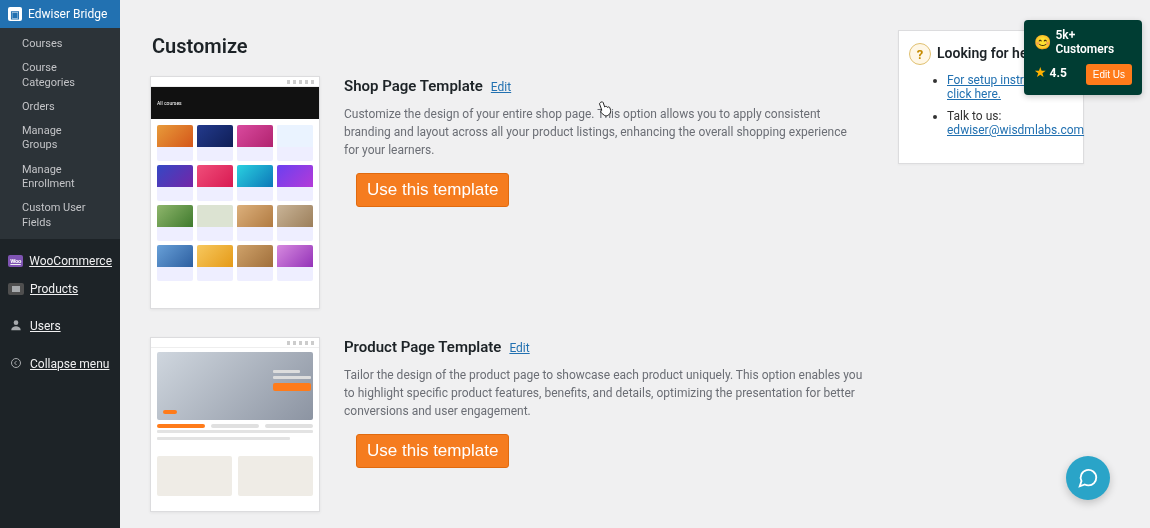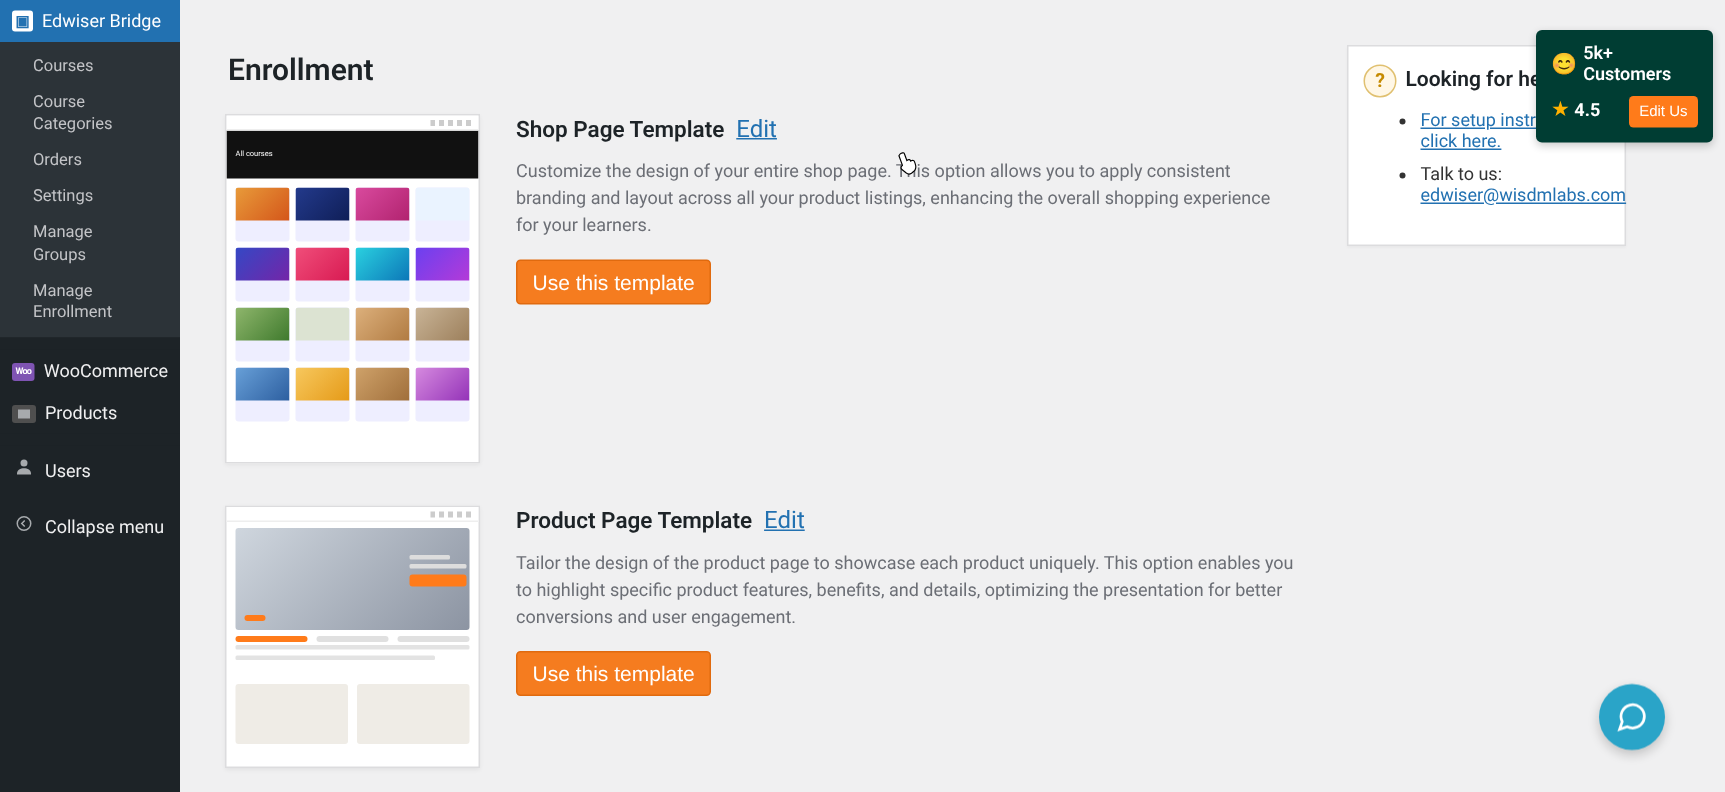--- a/index.html
+++ b/index.html
@@ -35,25 +35,26 @@
       margin-right: 6px;
       display: inline-flex;
       align-items: center; justify-content: center;
       color:#2271b1; font-size:10px; font-weight:bold;
       border-radius:2px;
     }
     .submenu { background: #2c3338; padding: 4px 0; }
     .submenu .item { padding: 5px 22px; color: #c3c4c7; line-height: 1.3; cursor:pointer; }
     .nav-sep { height: 8px; background:#1d2327; }
     .nav-item {
-      display: flex; align-items: flex-end;
+      display: flex; align-items: center;
       padding: 7px 8px;
       color: #f0f0f1;
       font-size: 12px;
       cursor:pointer;
+      text-decoration:underline;
     }
     .nav-item .nico { width:16px; text-align:center; margin-right:6px; color:#a7aaad; font-size:12px; }
     .woo-badge{ width:16px; height:12px; background:#7f54b3; color:#fff; font-size:6px; display:flex; align-items:center; justify-content:center; border-radius:2px; margin-right:6px; font-weight:bold; letter-spacing:-0.5px;}
     .prod-badge{ width:16px; height:12px; background:#4f4f4f; display:flex; align-items:center; justify-content:center; border-radius:2px; margin-right:6px; }
     .prod-badge::before{ content:''; width:8px; height:6px; background:#a7aaad; }
     
     .main {
       flex: 1;
       padding: 0 16px 0 30px;
       overflow-y: auto;
@@ -106,28 +107,29 @@
     .thumb2 .tab.active{ background:#ff7b1a;}
     .thumb2 .priceblock{ position:absolute; top:18px; right:8px; width:38px; }
     .thumb2 .priceblock .pline{ height:3px; background:#ddd; margin-bottom:3px; border-radius:1px;}
     .thumb2 .priceblock .pbtn{ height:8px; background:#ff7b1a; border-radius:2px; margin-top:4px;}
     .thumb2 .tiles{ display:grid; grid-template-columns:1fr 1fr; gap:6px; padding:6px;}
     .thumb2 .tile{ height:40px; background:#efece6; border-radius:2px;}
     .thumb2 .lines{ padding:2px 6px 6px;}
     .thumb2 .line{ height:3px; background:#e3e3e3; margin-bottom:4px; border-radius:1px;}
     .details { flex:1; max-width: 520px; }
     .t-title { font-size: 15px; font-weight:600; color:#1d2327; display:inline; }
-    .edit-link { color:#2271b1; font-size:16px; text-decoration: underline; margin-left:4px; cursor:pointer; }
+    .edit-link { color:#2271b1; font-size:12px; text-decoration: underline; margin-left:4px; cursor:pointer; }
     .t-desc { font-size:12px; color:#6b6e75; margin-top:10px; line-height:1.5; }
     .use-btn {
       display:inline-block; margin-top:14px;
       background:#f57c1f; color:#fff;
-      font-size:14px; padding:6px 10px;
+      font-size:17px; padding:6px 10px;
       border-radius:3px; border:1px solid #e06a0f;
       cursor:pointer;
+      margin-left:12px;
     }
     .cursor-hand {
       position:absolute;
       left: 478px; top: 99px;
       font-size:14px; color:#222;
       transform: rotate(-20deg);
     }
     
     .helpbox {
       position:absolute;
@@ -191,23 +193,23 @@
 
   <nav class="sidebar">
     <div class="active-head">
       <span class="ico">▣</span>
       <span>Edwiser Bridge</span>
     </div>
     <div class="submenu">
       <div class="item">Courses</div>
       <div class="item">Course Categories</div>
       <div class="item">Orders</div>
-      <div class="item">Settings</div>
       <div class="item">Manage Groups</div>
       <div class="item">Manage Enrollment</div>
+      <div class="item">Custom User Fields</div>
     </div>
     <div class="nav-sep"></div>
     <div class="nav-item">
       <span class="woo-badge">Woo</span>
       <span>WooCommerce</span>
     </div>
     <div class="nav-item">
       <span class="prod-badge"></span>
       <span>Products</span>
     </div>
@@ -228,21 +230,21 @@
             <circle cx="12" cy="12" r="9"></circle>
             <path d="M13 8l-4 4 4 4"></path>
           </svg>
       </span>
       <span>Collapse menu</span>
     </div>
   </nav>
 
   <div class="main">
     <div class="topbar"></div>
-    <h1 class="page-title">Enrollment</h1>
+    <h1 class="page-title">Customize</h1>
 
     <div class="template-row">
       <div class="thumb">
         <div class="tbar"></div>
         <div class="hero">
             <span>All courses</span>
           </div>
         <div class="grid">
           <div class="card"><span class="img c1"></span><span class="meta"></span></div>
           <div class="card"><span class="img c2"></span><span class="meta"></span></div>

